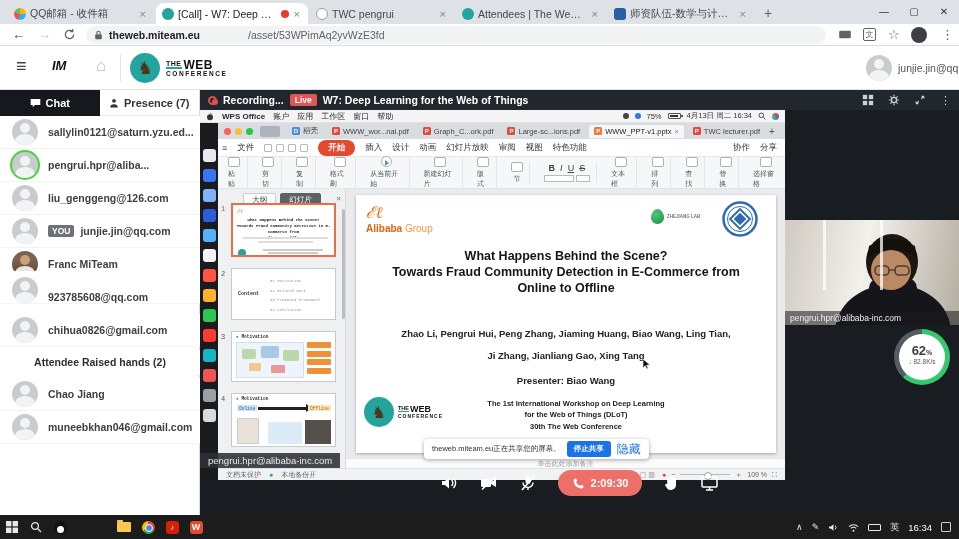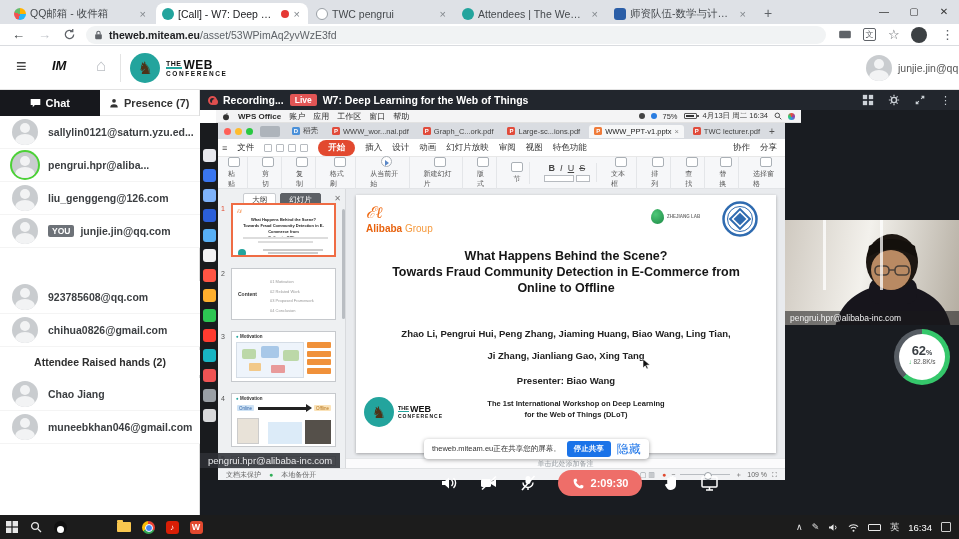--- a/index.html
+++ b/index.html
@@ -22,21 +22,21 @@
   .tabx { font-size:11px; color:#80868b; padding:0 2px; }
   .recdot { width:8px; height:8px; border-radius:50%; background:#e53935; margin-right:3px; }
   .newtab { position:absolute; top:5px; font-size:14px; color:#5f6368; }
   .winbtn { position:absolute; top:0; width:30px; height:24px; text-align:center; line-height:24px; font-size:10px; color:#333; }
 
   .navbar { left:0; top:24px; width:959px; height:22px; background:#fff; border-bottom:1px solid #dadce0; }
   .navico { font-size:13px; color:#5f6368; }
   .omnibox { position:absolute; left:86px; top:2px; width:740px; height:18px; background:#f1f3f4; border-radius:9px;
              display:flex; align-items:center; padding:0 8px; font-size:10.5px; color:#202124; }
   .omnibox .host { font-weight:bold; color:#202124; }
-  .omnibox .path { color:#5f6368; }
+  .omnibox .path { color:#5f6368;padding-left:48px; }
 
   
   .appheader { left:0; top:46px; width:959px; height:44px; background:#fff; border-bottom:1px solid #e3e3e3; }
   .twc-circle { width:30px; height:30px; border-radius:50%; background:#23a49d; color:#4d3319;
                 display:flex; align-items:center; justify-content:center; font-size:17px; }
   .twc-text { line-height:1; margin-left:6px; }
   .twc-text .l1 { font-size:12px; font-weight:bold; color:#111; letter-spacing:.5px; }
   .twc-text .l1 .the { font-size:7px; vertical-align:3px; border-bottom:2px solid #23a49d; margin-right:2px;}
   .twc-text .l2 { font-size:6.5px; font-weight:bold; color:#111; letter-spacing:1.6px; }
 
@@ -65,21 +65,21 @@
              display:flex; align-items:center; padding:0 8px; gap:6px; }
   .callbar .rec { width:9px; height:9px; border-radius:50%; border:2px solid #e04f4f; background:#22262d; position:relative;}
   .callbar .rec:after{content:"";position:absolute;left:1.5px;top:1.5px;width:6px;height:6px;border-radius:50%;background:#e04f4f;}
   .callbar .rtxt { color:#fff; font-size:10.5px; font-weight:bold; }
   .livebadge { background:#e25555; color:#fff; font-size:8.5px; font-weight:bold; border-radius:2px; padding:1px 5px; }
   .calltitle { color:#fff; font-size:10.5px; font-weight:bold; }
   .cbicons { margin-left:auto; display:flex; gap:14px; align-items:center; }
 
   
   .sharescreen { position:absolute; left:0; top:20px; width:585px; height:370px; background:#fff; }
-  .macbar { position:absolute; left:16px; top:0; width:585px; height:13px; background:#f4f4f5;
+  .macbar { position:absolute; left:0; top:0; width:585px; height:13px; background:#f4f4f5;
             display:flex; align-items:center; padding:0 6px; gap:8px; font-size:8px; color:#2b2b2b; border-bottom:1px solid #e2e2e2;}
   .macbar .b { font-weight:bold; }
   .macright { margin-left:auto; display:flex; gap:6px; align-items:center; font-size:7.5px; color:#333; }
   .batt { width:13px; height:6px; border:1px solid #555; border-radius:1px; position:relative; }
   .batt:before{content:"";position:absolute;left:1px;top:1px;width:8px;height:2px;background:#333;}
   .batt:after{content:"";position:absolute;right:-3px;top:1px;width:2px;height:2px;background:#555;}
 
   .wpstabbar { position:absolute; left:0; top:13px; width:585px; height:16px; background:#d9dce1;
                display:flex; align-items:center; padding-left:24px; gap:4px; }
   .light { width:7px; height:7px; border-radius:50%; }
@@ -101,21 +101,21 @@
   .tg .ic { width:12px; height:10px; border:1px solid #aab0b6; border-radius:2px; background:#fff; }
   .tg .ic.play { border-radius:50%; width:11px; height:11px; position:relative;}
   .tg .ic.play:after{content:"";position:absolute;left:3.5px;top:2.5px;border-left:4px solid #5a87c7;border-top:3px solid transparent;border-bottom:3px solid transparent;}
   .fmt { display:flex; gap:5px; font-size:9px; color:#444; align-items:center;}
   .fmt b { font-weight:bold; } .fmt i { font-style:italic; } .fmt u { text-decoration:underline; } .fmt s { text-decoration:line-through; }
 
   .dock { position:absolute; left:0; top:13px; width:18px; height:357px; background:#191b1e; display:flex;
           flex-direction:column; align-items:center; padding-top:26px; gap:7px; }
   .dock span { width:13px; height:13px; border-radius:3px; display:block; }
 
-  .panel { position:absolute; left:18px; top:79px; width:128px; height:279px; background:#eef0f2; border-right:1px solid #d8dadd; }
+  .panel { position:absolute; left:18px; top:79px; width:128px; height:279px; background:#eef0f2; border-right:1px solid #d8dadd;font-family:Liberation Mono, monospace; }
   .ptabs { position:absolute; left:0; top:4px; width:128px; display:flex; justify-content:center; gap:4px; }
   .ptab { font-size:7.5px; padding:1px 8px; border-radius:2px; }
   .ptab.off { background:#fff; border:1px solid #c9ccd0; color:#444; }
   .ptab.on { background:#5d6166; color:#fff; border:1px solid #5d6166; }
   .pclose { position:absolute; right:4px; top:5px; font-size:8px; color:#777; }
   .thumbnum { position:absolute; left:3px; font-size:7px; color:#555; }
   .thumb { position:absolute; left:13px; width:105px; background:#fff; border:1px solid #c6c9cd; overflow:hidden; }
   .thumb.sel { border:2px solid #ef6c44; }
   .scrollbar { position:absolute; right:0; top:20px; width:3px; height:110px; background:#b9bdc2; border-radius:2px; }
   .addslide { position:absolute; left:58px; bottom:2px; font-size:10px; color:#888; }
@@ -289,21 +289,25 @@
     </div>
     <div class="srow" style="top:92px;">
       <div class="avatar"></div>
       <span class="sname">liu_genggeng@126.com</span>
     </div>
     <div class="srow" style="top:125px;">
       <div class="avatar"></div>
       <span class="youbadge">YOU</span>
       <span class="sname" style="margin-left:-4px;">junjie.jin@qq.com</span>
     </div>
-    <div class="srow" style="top:191px;">
+    <div class="srow" style="top:158px;">
+      <div class="avatar photo"></div>
+      <span class="sname">Franc MiTeam</span>
+    </div>
+    <div class="srow" style="top:181px;align-items:flex-end;">
       <div class="avatar"></div>
       <span class="sname">923785608@qq.com</span>
     </div>
     <div class="srow" style="top:224px;">
       <div class="avatar"></div>
       <span class="sname">chihua0826@gmail.com</span>
     </div>
     <div class="raisedhdr" style="top:260px;">Attendee Raised hands (2)</div>
     <div class="srow" style="top:288px;">
       <div class="avatar"></div>
@@ -601,20 +605,21 @@
           <div class="r flex" style="left:8px;top:202px;">
             <div class="slide-footer-logo">♞</div>
             <div class="sf-text">
               <div class="l1"><span class="the">THE</span><span>WEB</span></div>
               <div class="l2">CONFERENCE</div>
             </div>
           </div>
           <div class="sl-foot" style="left:95px;top:203px;">
             <div>The 1st International Workshop on Deep Learning</div>
             <div>for the Web of Things (DLoT)</div>
+            <div>30th The Web Conference</div>
           </div>
           <svg class="r" style="left:286px;top:163px;" width="9" height="12" viewBox="0 0 9 12">
             <path d="M1 1 L1 10 L3.2 7.8 L4.8 11 L6.2 10.3 L4.6 7.2 L8 7 Z" fill="#111" stroke="#fff" stroke-width="0.6"></path>
           </svg>
         </div>
       </div>
 
       <div class="notesbar">单击此处添加备注</div>
 
       <div class="wpsstatus">

